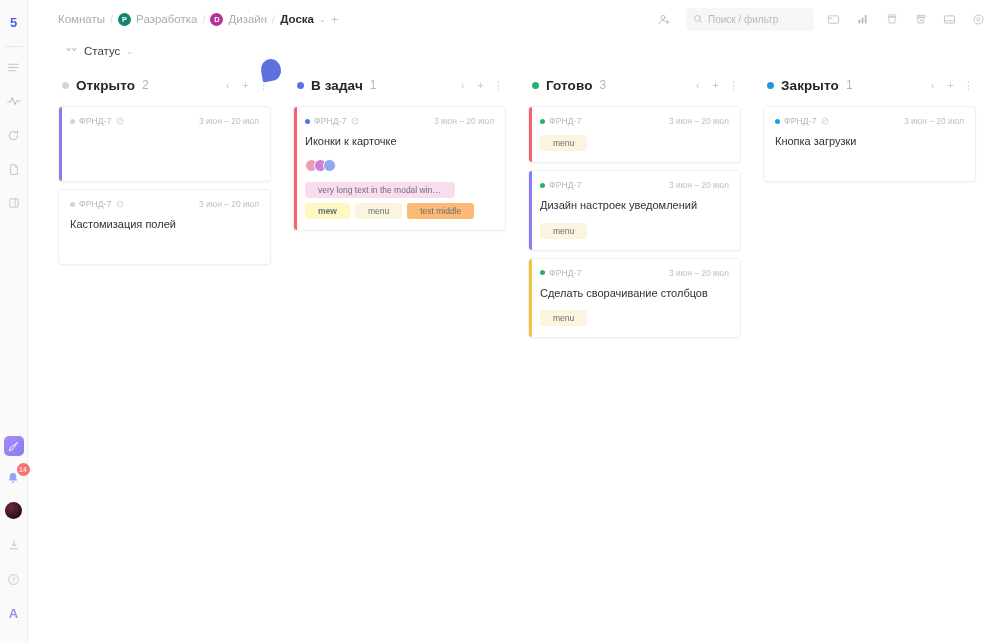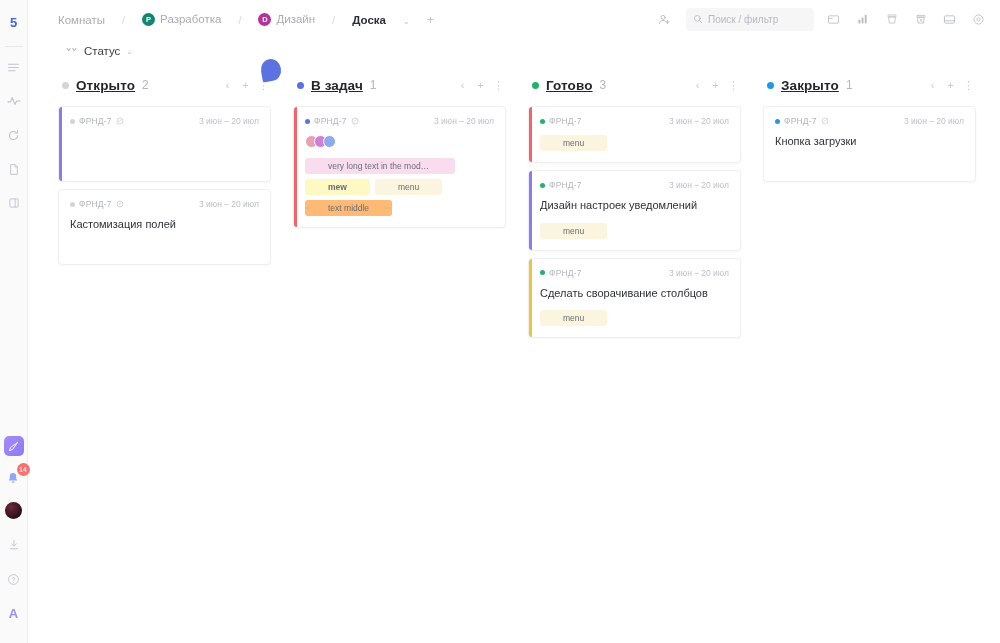--- a/index.html
+++ b/index.html
@@ -54,21 +54,21 @@
   .rail-letter { color: #8b7bf0; font-size: 13px; font-weight: 600; }
 
   
   .main { flex: 1 1 auto; height: 643px; background: #fff; position: relative; }
 
   
   .topbar {
     height: 38px; display: flex; align-items: center;
     padding: 0 12px 0 30px; gap: 6px;
   }
-  .crumbs { display: flex; align-items: flex-end; gap: 17px; font-size: 11.5px; }
+  .crumbs { display: flex; align-items: center; gap: 5px; font-size: 11.5px; }
   .crumb { color: #a9acb4; white-space: nowrap; }
   .crumb.active { color: #2c2f36; font-weight: 600; }
   .crumb-sep { color: #d9dade; font-size: 11px; }
   .crumb-badge {
     width: 13px; height: 13px; border-radius: 50%;
     display: inline-flex; align-items: center; justify-content: center;
     color: #fff; font-size: 7.5px; font-weight: 700; margin-right: 1px;
   }
   .crumb-grp { display: flex; align-items: center; gap: 4px; }
   .caret { color: #bfc2c8; font-size: 8px; }
@@ -105,21 +105,21 @@
   }
 
   
   .board { display: flex; padding: 8px 0 0 30px; gap: 22px; align-items: flex-start; }
   .col { width: 213px; flex: 0 0 213px; }
   .col-head {
     height: 26px; display: flex; align-items: center; gap: 7px;
     padding: 0 2px 0 4px; margin-bottom: 8px;
   }
   .dot { width: 7px; height: 7px; border-radius: 50%; flex: 0 0 7px; }
-  .col-title { font-size: 13.5px; font-weight: 700; color: #24262b; letter-spacing: .1px; text-decoration: underline; }
+  .col-title { font-size: 13.5px; font-weight: 700; color: #24262b; letter-spacing: .1px; }
   .col-count { font-size: 12px; color: #b3b6bd; font-weight: 400; }
   .col-actions { margin-left: auto; display: flex; align-items: center; gap: 7px; color: #c7cad0; }
   .col-act { width: 11px; height: 13px; display: flex; align-items: center; justify-content: center; font-size: 11px; }
 
   .col-body { display: flex; flex-direction: column; gap: 7px; }
 
   .card {
     background: #fff; border: 1px solid #eeeff1; border-radius: 4px;
     padding: 9px 11px 11px 11px; position: relative;
     box-shadow: 0 1px 2px rgba(20,22,30,.035);
@@ -132,21 +132,21 @@
   .card-dot { width: 5px; height: 5px; border-radius: 50%; }
   .card-id { font-size: 8.5px; color: #b2b5bc; letter-spacing: .2px; }
   .card-date { margin-left: auto; font-size: 8.5px; color: #bcbfc6; white-space: nowrap; }
   .card-title { font-size: 11px; color: #2e3138; line-height: 1.42; }
 
   .avatars { display: flex; align-items: center; margin-top: 8px; height: 15px; }
   .av { width: 13px; height: 13px; border-radius: 50%; border: 1.5px solid #fff; margin-right: -4px; }
 
   .tags { display: flex; flex-wrap: wrap; gap: 5px; margin-top: 9px; }
   .tag {
-    font-size: 8.5px; padding: 3px 23px; border-radius: 3px;
+    font-size: 8.5px; padding: 3px 13px; border-radius: 3px;
     color: #6a6d75; white-space: nowrap; max-width: 150px;
     overflow: hidden; text-overflow: ellipsis;
   }
 </style>
 </head>
 <body>
 
 <div class="app">
 
   <div class="rail">
@@ -366,20 +366,21 @@
                 <div class="card-idgrp">
                   <span class="card-dot" style="background: rgb(91, 114, 224);"></span>
                   <span class="card-id">ФРНД-7</span>
                   <svg width="8" height="8" viewBox="0 0 16 16" fill="none" stroke="#c3c6cc" stroke-width="1.4">
                     <circle cx="8" cy="8" r="6"></circle>
                     <path d="M4.6 9.6L11 5.2"></path>
                   </svg>
                 </div>
                 <span class="card-date">3 июн – 20 июл</span>
               </div>
+              <div class="card-title">Иконки к карточке</div>
               <div class="avatars">
                 <span class="av" style="background: rgb(232, 160, 180);"></span>
                 <span class="av" style="background: rgb(207, 127, 214);"></span>
                 <span class="av" style="background: rgb(143, 168, 238);"></span>
               </div>
               <div class="tags">
                 <span class="tag" style="background: rgb(249, 221, 238); color: rgb(106, 109, 117);">very long text in the modal wind…</span>
                 <span class="tag" style="background: #fef9c3; color: rgb(106, 109, 117); font-weight: bold;">mew</span>
                 <span class="tag" style="background: rgb(251, 244, 222); color: rgb(106, 109, 117);">menu</span>
                 <span class="tag" style="background: #fdba74; color: rgb(106, 109, 117);">text middle</span>

